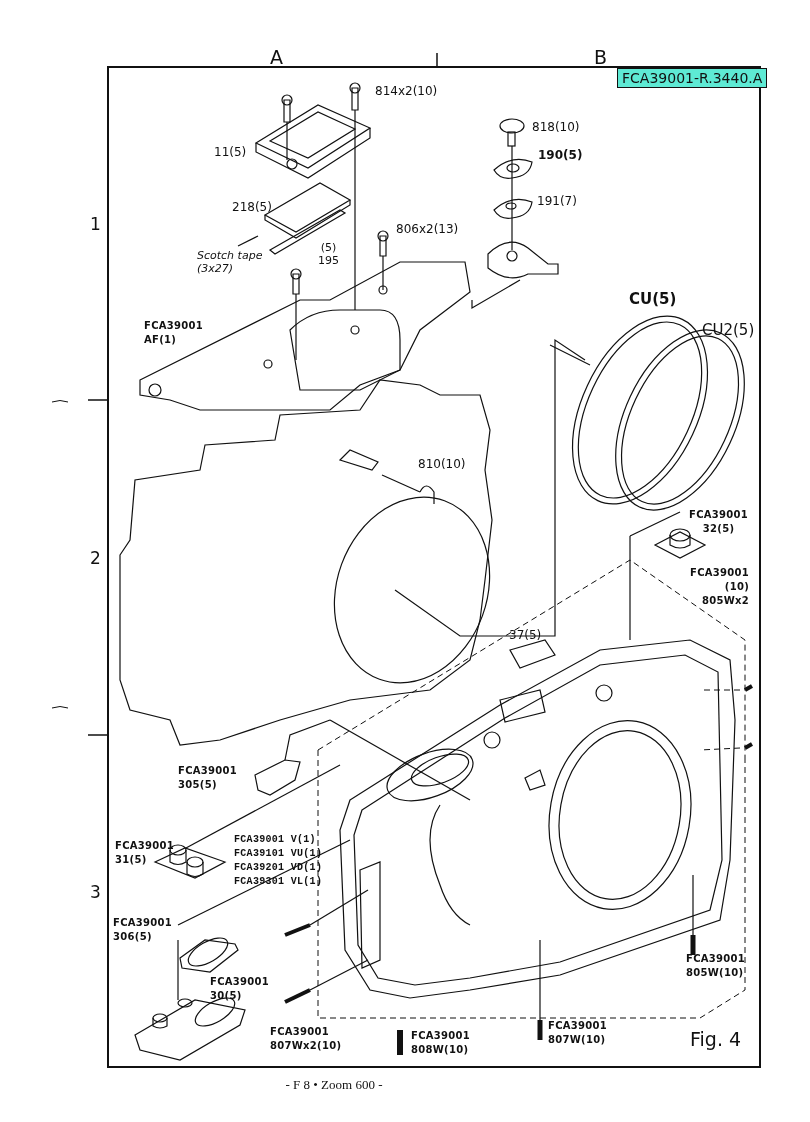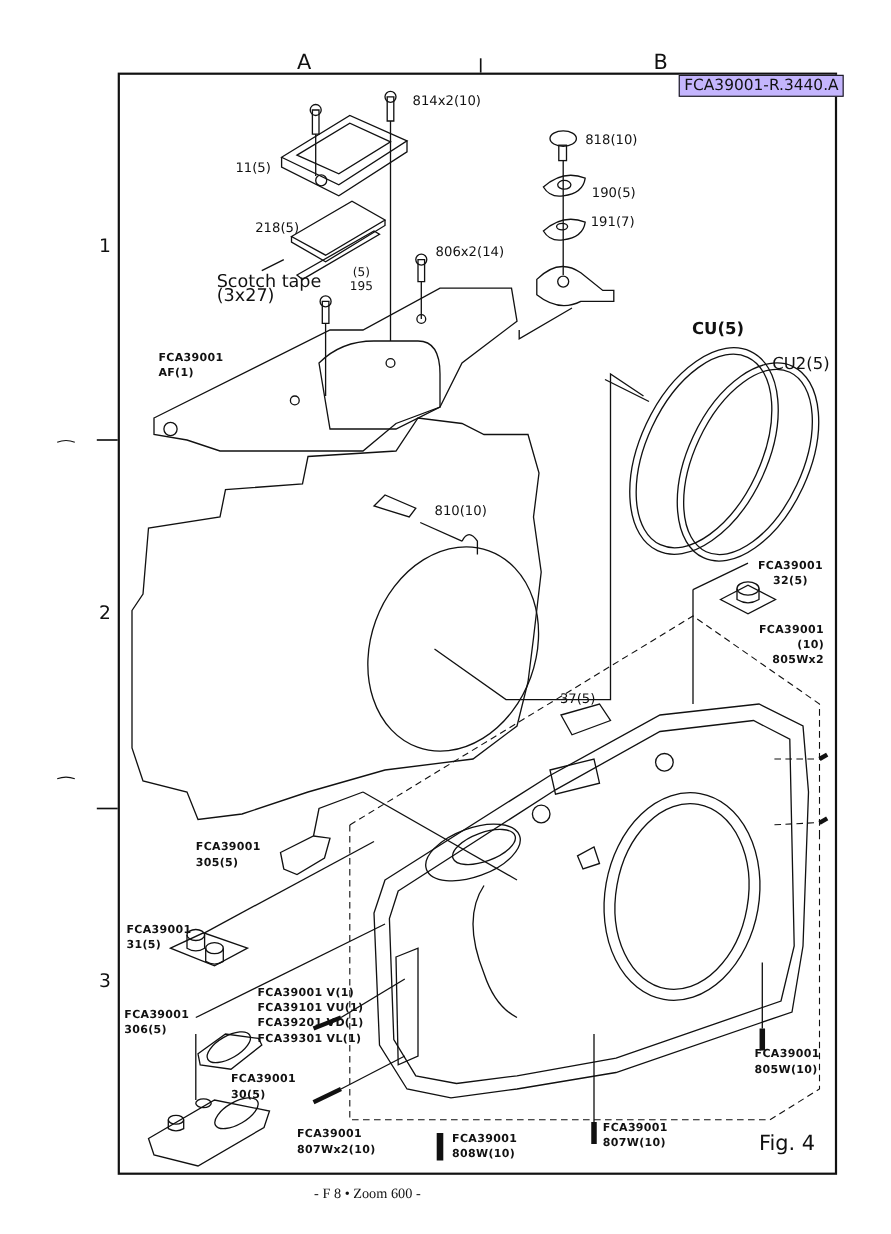--- a/index.html
+++ b/index.html
@@ -3,21 +3,21 @@
 <meta charset="utf-8">
 <style>
   html, body { margin:0; padding:0; background:#ffffff; }
   body { width:810px; height:1122px; position:relative; overflow:hidden;
          font-family:"Liberation Sans", sans-serif; color:#111; }
   .frame { position:absolute; left:107px; top:66px; width:654px; height:1002px;
            border:2px solid #111; box-sizing:border-box; }
   .colhdr { position:absolute; top:46px; font-size:19px; font-family:"DejaVu Sans", sans-serif; }
   .rowhdr { position:absolute; left:90px; font-size:17px; font-family:"DejaVu Sans", sans-serif; }
   .ref-box { position:absolute; left:617px; top:68px; border:1.5px solid #111; padding:1px 4px;
-             font-size:14px; background:#c4b5fd; font-family:"DejaVu Sans", sans-serif; }
+             font-size:14px; background:#5eead4; font-family:"DejaVu Sans", sans-serif; }
   .lbl { position:absolute; font-size:12px; line-height:14px; white-space:pre; font-family:"DejaVu Sans", sans-serif; }
   .lbl.bold { font-weight:bold; font-size:10px; letter-spacing:0.3px; }
   .lbl.big { font-size:15px; line-height:17px; }
   .fig { position:absolute; left:690px; top:1028px; font-size:19px; font-family:"DejaVu Sans", sans-serif; }
   .footer { position:absolute; left:0; width:668px; top:1077px; text-align:center;
             font-family:"Liberation Serif", serif; font-size:13px; }
   svg.art { position:absolute; left:0; top:0; }
 </style>
 </head>
 <body>
@@ -178,44 +178,44 @@
     <path d="M540 1020 L540 1040" stroke-width="5"></path>
     <line x1="540" y1="940" x2="540" y2="1020"></line>
   </g>
 </svg>
 
 <div class="ref-box">FCA39001-R.3440.A</div>
 
 <div class="lbl" style="left:375px; top:84px;">814x2(10)</div>
 <div class="lbl" style="left:214px; top:145px;">11(5)</div>
 <div class="lbl" style="left:232px; top:200px;">218(5)</div>
-<div class="lbl" style="left:197px; top:249px; font-size:16px; line-height:13px;">Scotch tape
+<div class="lbl" style="left:197px; top:249px; font-size:11px; line-height:13px;font-style:italic;">Scotch tape
 (3x27)</div>
 <div class="lbl" style="left:318px; top:241px; font-size:11px; line-height:13px; text-align:center;">(5)
 195</div>
-<div class="lbl" style="left:396px; top:222px;">806x2(14)</div>
+<div class="lbl" style="left:396px; top:222px;">806x2(13)</div>
 <div class="lbl" style="left:532px; top:120px;">818(10)</div>
-<div class="lbl" style="left:538px; top:168px;">190(5)</div>
+<div class="lbl" style="left:538px; top:148px;font-weight:bold;">190(5)</div>
 <div class="lbl" style="left:537px; top:194px;">191(7)</div>
 <div class="lbl bold" style="left:144px; top:319px;">FCA39001
 AF(1)</div>
-<div class="lbl" style="left:395px; top:457px;">810(10)</div>
+<div class="lbl" style="left:418px; top:457px;">810(10)</div>
 <div class="lbl big" style="left:629px; top:291px;font-weight:bold;">CU(5)</div>
 <div class="lbl big" style="left:702px; top:322px;">CU2(5)</div>
 <div class="lbl bold" style="left:689px; top:508px; text-align:center;">FCA39001
 32(5)</div>
 <div class="lbl bold" style="left:690px; top:566px; text-align:right;">FCA39001
 (10)
 805Wx2</div>
 <div class="lbl" style="left:509px; top:628px;">37(5)</div>
 <div class="lbl bold" style="left:178px; top:764px;">FCA39001
 305(5)</div>
 <div class="lbl bold" style="left:115px; top:839px;">FCA39001
 31(5)</div>
-<div class="lbl bold" style="left:234px; top:896px;">FCA39001 V(1)
+<div class="lbl bold" style="left:234px; top:833px;font-family:Liberation Mono, monospace;">FCA39001 V(1)
 FCA39101 VU(1)
 FCA39201 VD(1)
 FCA39301 VL(1)</div>
 <div class="lbl bold" style="left:113px; top:916px;">FCA39001
 306(5)</div>
 <div class="lbl bold" style="left:210px; top:975px;">FCA39001
 30(5)</div>
 <div class="lbl bold" style="left:686px; top:952px;">FCA39001
 805W(10)</div>
 <div class="lbl bold" style="left:270px; top:1025px;">FCA39001

